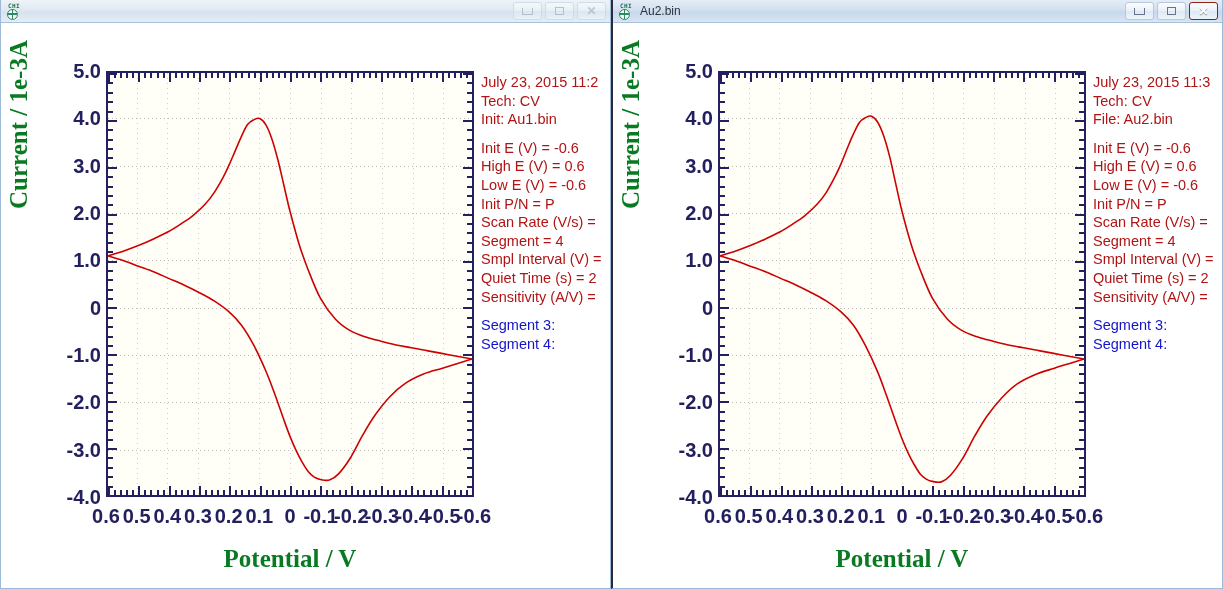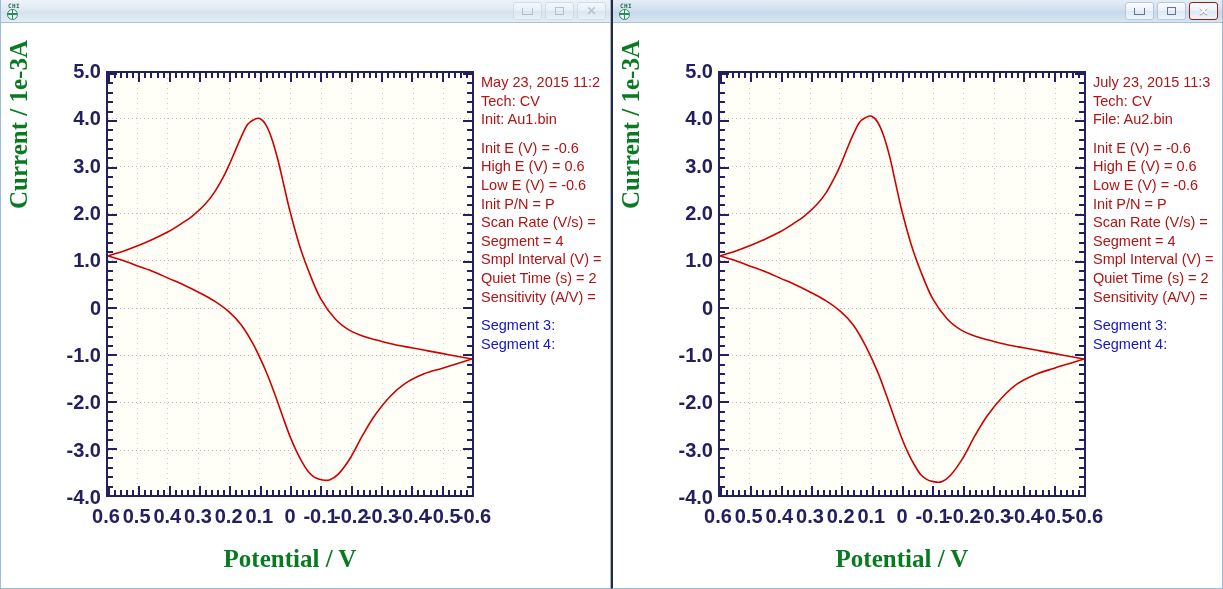--- a/index.html
+++ b/index.html
@@ -519,21 +519,21 @@
           <div class="xtick-lab" style="left: 137.133px; width: 32.4px;">0.1</div>
           <div class="xtick-lab" style="left: 178.6px; width: 10.8px;">0</div>
           <div class="xtick-lab" style="left: 193.067px; width: 43.2px;">-0.1</div>
           <div class="xtick-lab" style="left: 223.733px; width: 43.2px;">-0.2</div>
           <div class="xtick-lab" style="left: 254.4px; width: 43.2px;">-0.3</div>
           <div class="xtick-lab" style="left: 285.067px; width: 43.2px;">-0.4</div>
           <div class="xtick-lab" style="left: 315.733px; width: 43.2px;">-0.5</div>
           <div class="xtick-lab" style="left: 346.4px; width: 43.2px;">-0.6</div>
         </div>
         <div class="info">
-          <div class="line">May 23, 2015   11:2</div>
+          <div class="line">July 23, 2015   11:2</div>
           <div class="line">Tech: CV</div>
           <div class="line">Init: Au1.bin</div>
           <div class="spacer"></div>
           <div class="line">Init E (V) = -0.6</div>
           <div class="line">High E (V) = 0.6</div>
           <div class="line">Low E (V) = -0.6</div>
           <div class="line">Init P/N = P</div>
           <div class="line">Scan Rate (V/s) =</div>
           <div class="line">Segment = 4</div>
           <div class="line">Smpl Interval (V) =</div>
@@ -544,20 +544,21 @@
           <div class="line seg">Segment 4:</div>
         </div>
       </div>
     </div>
     <div class="win right">
       <div class="titlebar">
         <div class="app-icon">
           <span class="chi">CHI</span>
           <span class="globe"></span>
         </div>
+        <span class="win-title">Au2.bin</span>
         <div class="winbtns">
           <div class="wbtn">
             <span class="glyph-min"></span>
           </div>
           <div class="wbtn">
             <span class="glyph-max"></span>
           </div>
           <div class="wbtn close-active">
             <span class="glyph-x">✕</span>
           </div>

